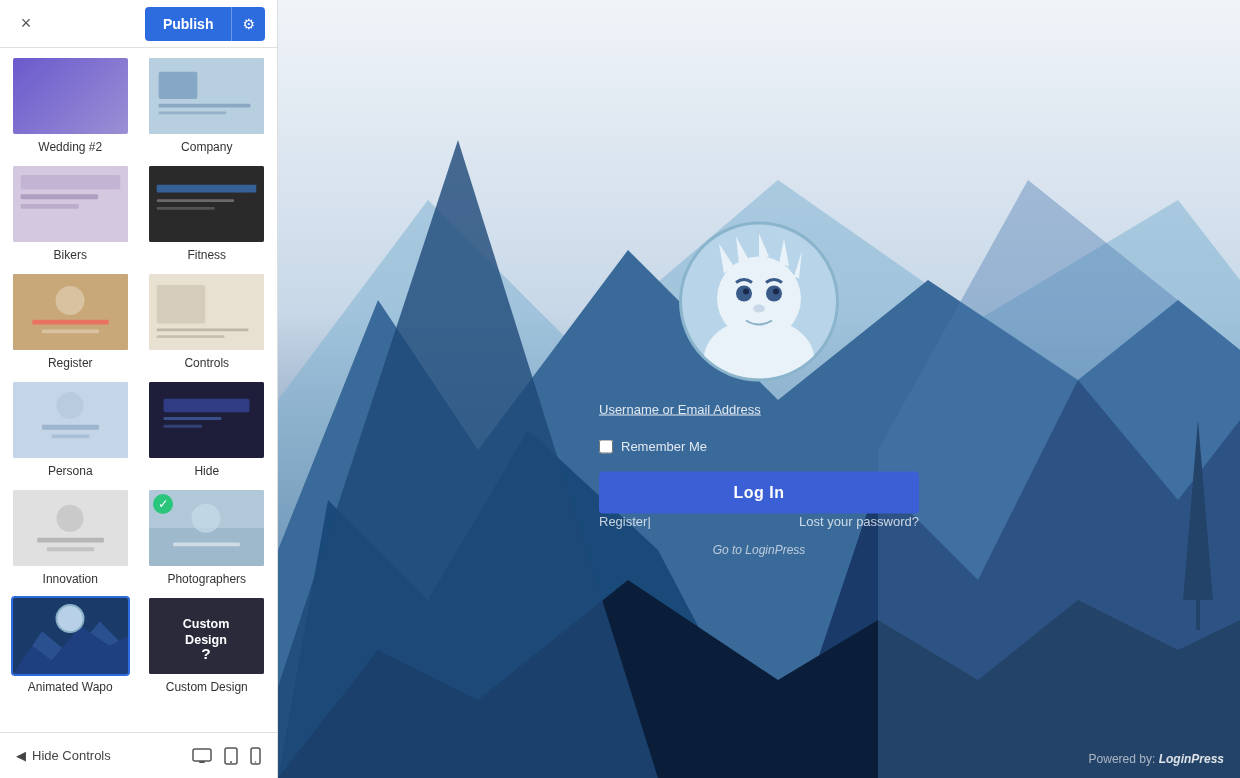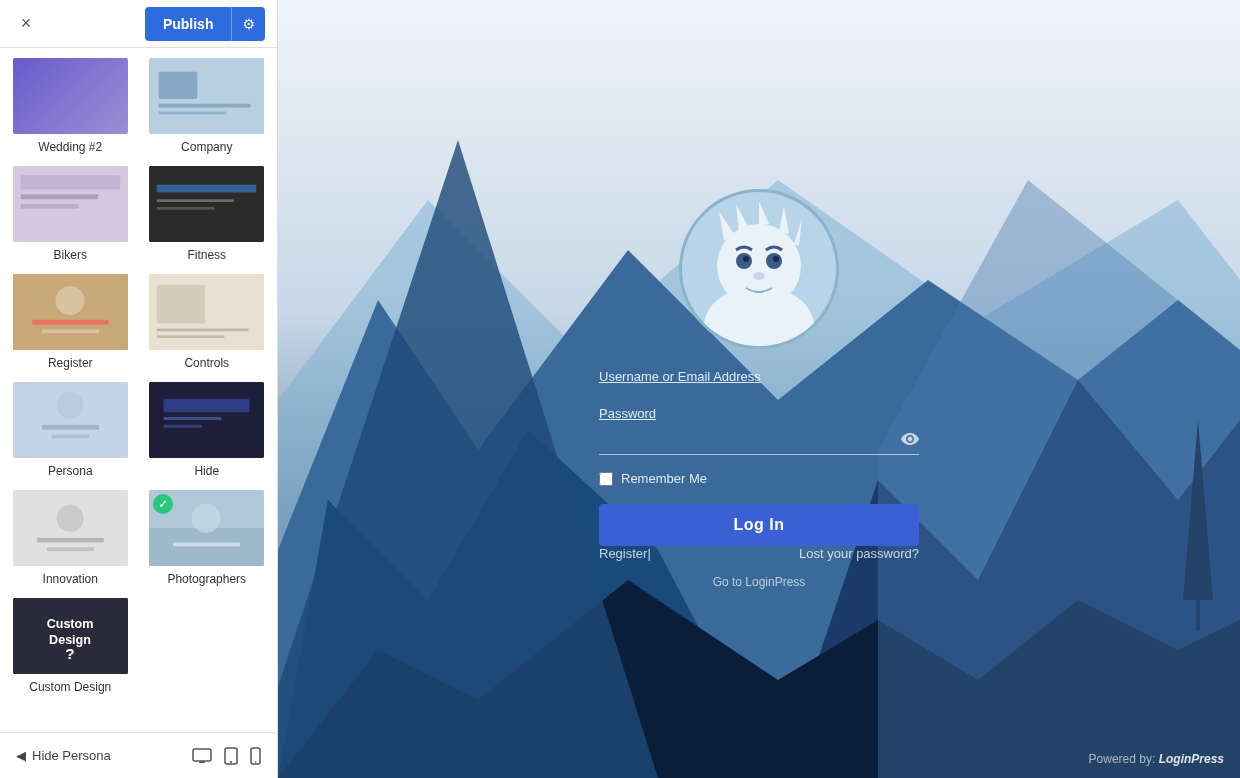--- a/index.html
+++ b/index.html
@@ -326,20 +326,21 @@
       text-decoration: none;
       cursor: pointer;
       text-align: center;
     }
 
     .go-loginpress {
       color: rgba(255,255,255,0.65);
       font-size: 12px;
       text-decoration: none;
       margin-top: 4px;
+      font-style: italic;
     }
 
     .powered-by {
       position: absolute;
       bottom: 12px;
       right: 16px;
       font-size: 12px;
       color: rgba(255,255,255,0.6);
     }
 
@@ -494,20 +495,35 @@
               <rect width="119" height="80" fill="#b0c8d8"></rect>
               <rect x="0" y="40" width="119" height="40" fill="rgba(140,170,190,0.5)"></rect>
               <circle cx="59" cy="30" r="15" fill="rgba(200,220,235,0.7)"></circle>
               <rect x="25" y="55" width="69" height="4" rx="1" fill="rgba(255,255,255,0.5)"></rect>
             </svg>
           </div>
         </div>
         <span class="template-label">Photographers</span>
       </div>
 
+      <div class="template-item">
+        <div class="template-thumb selected">
+          <div class="template-thumb-inner thumb-animated-wapo">
+            <svg width="119" height="80" viewBox="0 0 119 80">
+              <rect width="119" height="80" fill="#1a3a6a"></rect>
+
+              <polygon points="0,80 30,35 60,60 90,25 119,55 119,80" fill="#2a5090"></polygon>
+              <polygon points="0,80 20,50 40,65 70,30 100,50 119,40 119,80" fill="#1e4080"></polygon>
+
+              <circle cx="59" cy="22" r="14" fill="#b8d0e8" stroke="#8ab0c8" stroke-width="2"></circle>
+            </svg>
+          </div>
+        </div>
+        <span class="template-label">Animated Wapo</span>
+      </div>
 
       <div class="template-item">
         <div class="template-thumb">
           <div class="template-thumb-inner thumb-custom-design">
             <svg width="119" height="80" viewBox="0 0 119 80">
               <rect width="119" height="80" fill="#2a2a3a"></rect>
               <text x="59" y="32" text-anchor="middle" fill="white" font-size="13" font-weight="bold">Custom</text>
               <text x="59" y="48" text-anchor="middle" fill="white" font-size="13" font-weight="bold">Design</text>
               <text x="59" y="64" text-anchor="middle" fill="white" font-size="16">?</text>
             </svg>
@@ -515,21 +531,21 @@
         </div>
         <span class="template-label">Custom Design</span>
       </div>
 
     </div>
   </div>
 
   <div class="sidebar-footer">
     <button class="hide-controls-btn">
       <span>◀</span>
-      <span>Hide Persona</span>
+      <span>Hide Controls</span>
     </button>
     <div class="footer-icons">
       <button class="footer-icon-btn">
         <svg width="20" height="16" viewBox="0 0 20 16">
             <rect x="1" y="1" width="18" height="12" rx="2" fill="none" stroke="#555" stroke-width="1.5"></rect>
             <rect x="7" y="13" width="6" height="2" rx="1" fill="#555"></rect>
           </svg>
       </button>
       <button class="footer-icon-btn">
         <svg width="14" height="18" viewBox="0 0 14 18">
@@ -622,31 +638,20 @@
 
         <path d="M62,92 Q75,100 88,92" stroke="#8ab0c8" stroke-width="2" fill="none"></path>
       </svg>
     </div>
 
     <div class="login-form">
       <div class="form-group">
         <label class="form-label">Username or Email Address</label>
       </div>
 
-      <div class="form-group">
-        <label class="form-label">Password</label>
-        <div class="password-group">
-          <input class="form-input" type="password" style="">
-          <button class="password-toggle">
-            <svg width="18" height="12" viewBox="0 0 18 12" fill="none">
-              <path d="M9 0C5 0 1.5 2.5 0 6c1.5 3.5 5 6 9 6s7.5-2.5 9-6c-1.5-3.5-5-6-9-6zm0 10c-2.2 0-4-1.8-4-4s1.8-4 4-4 4 1.8 4 4-1.8 4-4 4zm0-6.4C7.7 3.6 6.6 4.7 6.6 6S7.7 8.4 9 8.4 11.4 7.3 11.4 6 10.3 3.6 9 3.6z" fill="rgba(255,255,255,0.7)"></path>
-            </svg>
-          </button>
-        </div>
-      </div>
 
       <div class="remember-row">
         <input type="checkbox" class="remember-checkbox" style="">
         <span class="remember-label">Remember Me</span>
       </div>
 
       <button class="login-btn">Log In</button>
 
       <div class="form-links">
         <a class="form-link">Register|</a>

